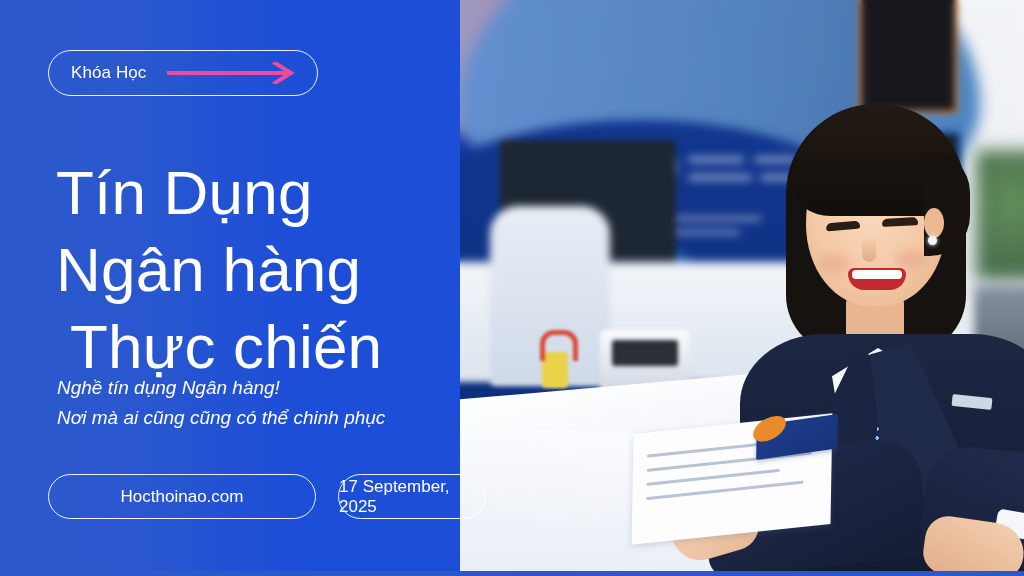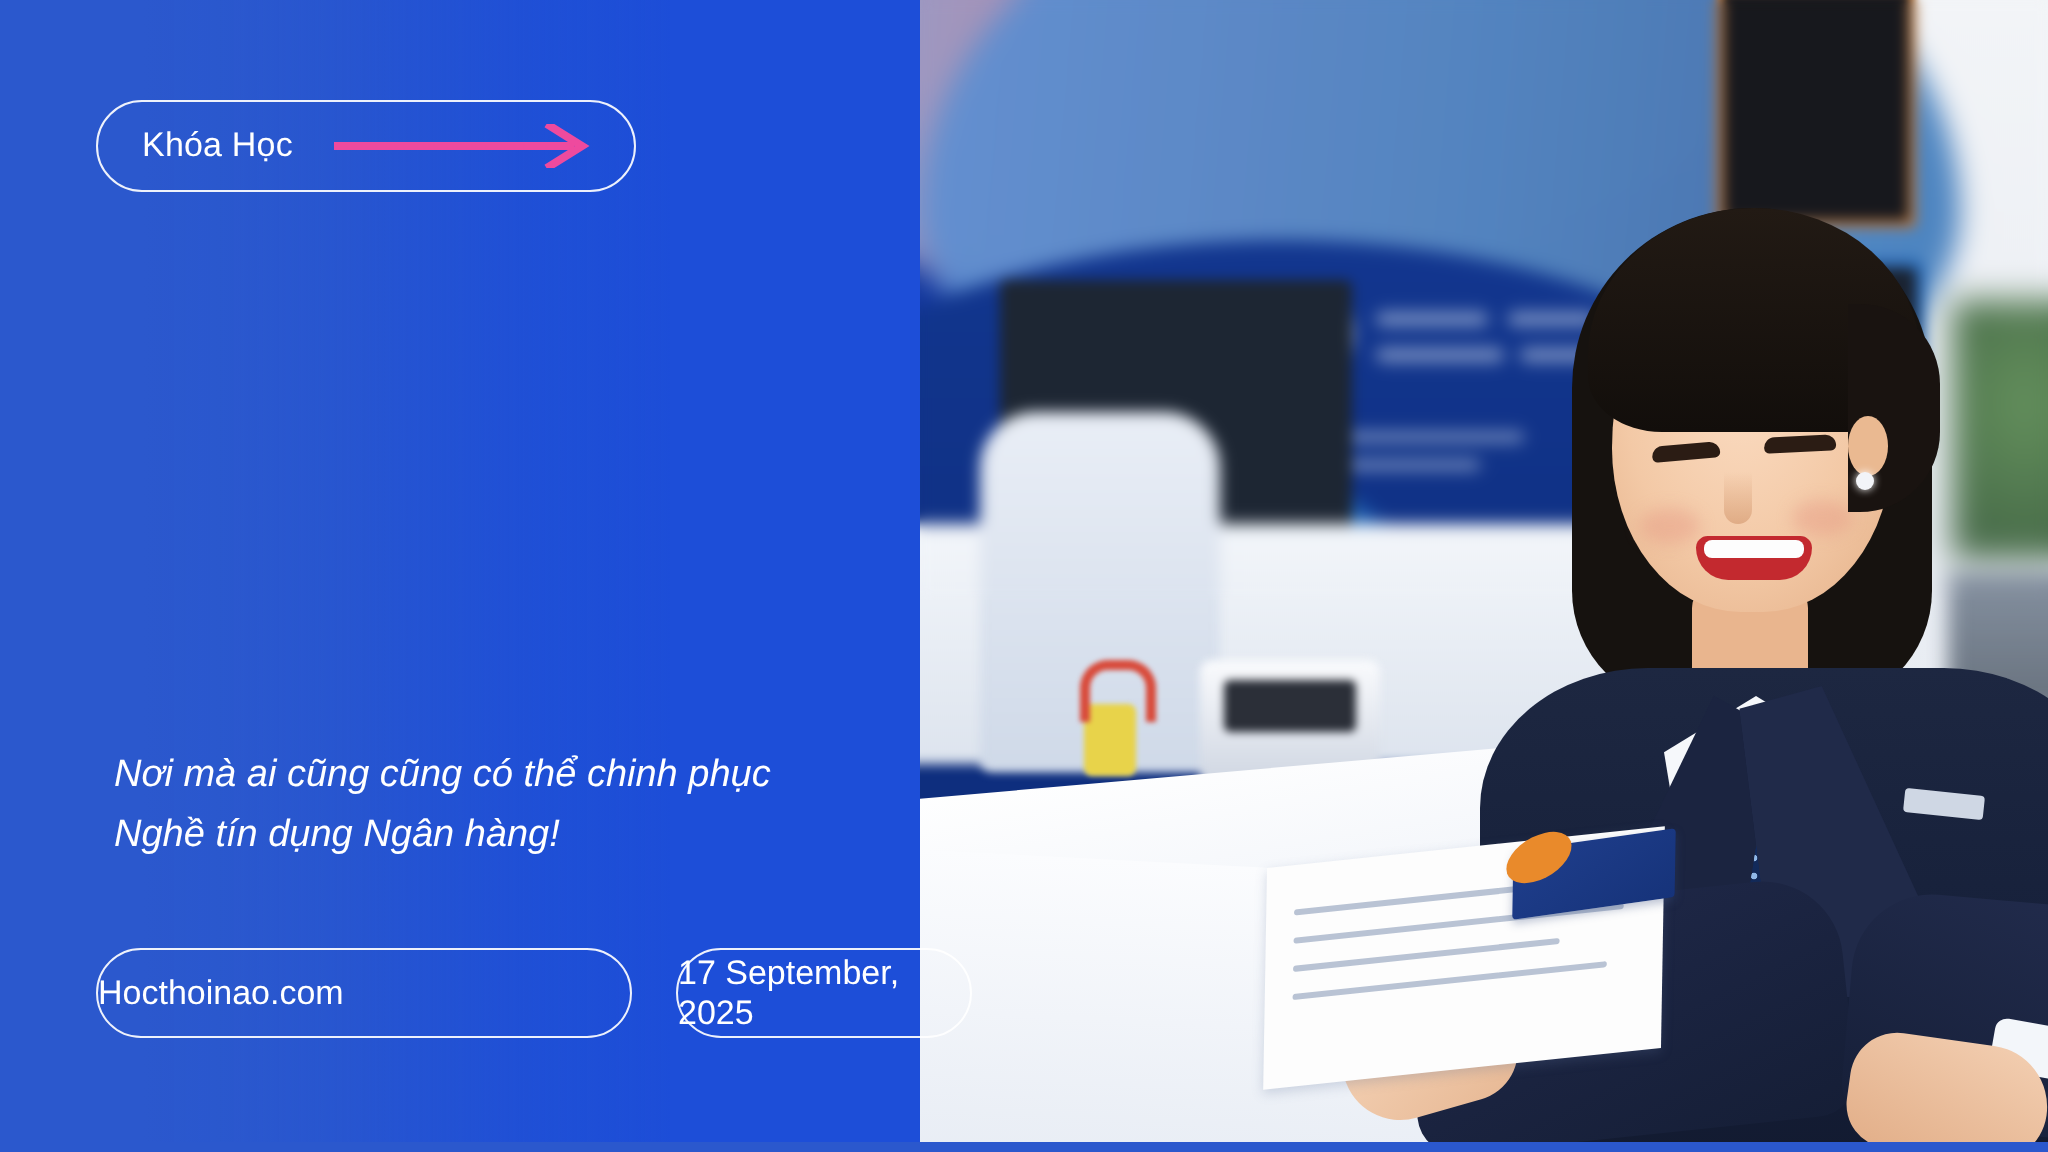--- a/index.html
+++ b/index.html
@@ -376,20 +376,21 @@
     font-size: 19px;
     line-height: 30px;
     font-style: italic;
     font-weight: 500;
   }
 
   .pill-site {
     position: absolute;
     left: 48px; top: 474px;
     width: 268px; height: 45px;
+    justify-content: center;
     font-size: 17px;
   }
   .pill-date {
     position: absolute;
     left: 338px; top: 474px;
     width: 148px; height: 45px;
     justify-content: center;
     font-size: 17px;
   }
   .bottom-strip {
@@ -486,24 +487,29 @@
     <div class="pill pill-course">
       <span class="label">Khóa Học</span>
       <span class="arrow-wrap">
         <svg width="130" height="22" viewBox="0 0 130 22" fill="none">
           <line x1="0" y1="11" x2="120" y2="11" stroke="#ee4a9e" stroke-width="4"></line>
           <polyline points="108,1 124,11 108,21" fill="none" stroke="#ee4a9e" stroke-width="4" stroke-linecap="square" stroke-linejoin="miter"></polyline>
         </svg>
       </span>
     </div>
 
+    <h1 class="headline">
+      <div class="l1">Tín Dụng</div>
+      <div class="l2">Ngân hàng</div>
+      <div class="l3">Thực chiến</div>
+    </h1>
 
     <div class="subtitle">
+      <div>Nghề tín dụng Ngân hàng!</div>
       <div>Nơi mà ai cũng cũng có thể chinh phục</div>
-      <div>Nghề tín dụng Ngân hàng!</div>
     </div>
 
     <div class="pill pill-site">
       <span>Hocthoinao.com</span>
     </div>
 
     <div class="pill pill-date">
       <span>17 September, 2025</span>
     </div>
   </div>

